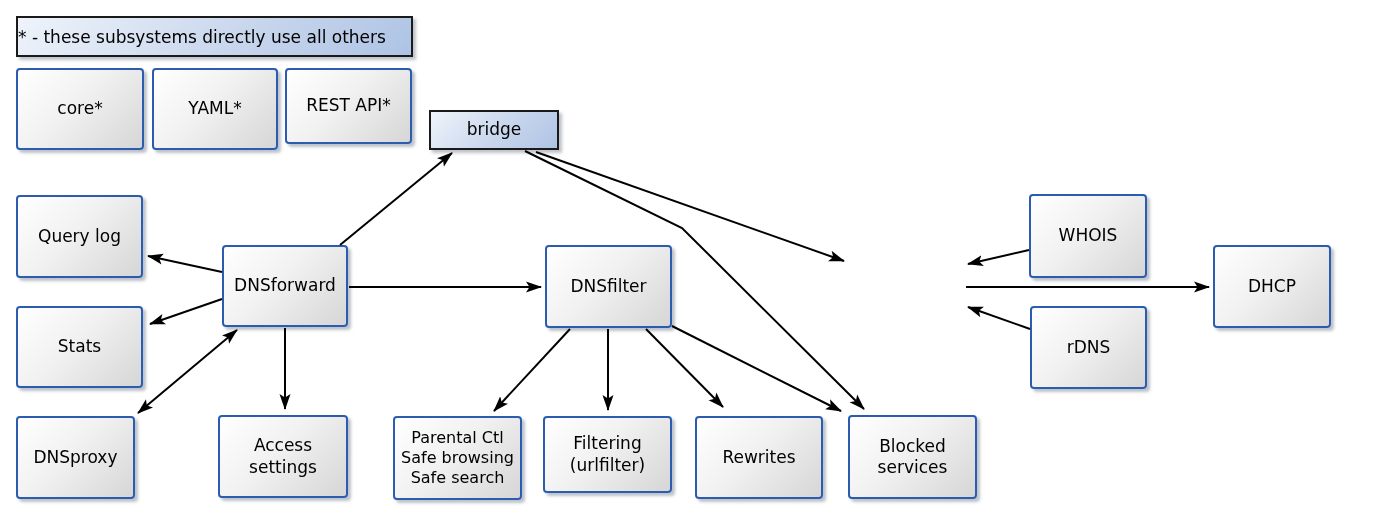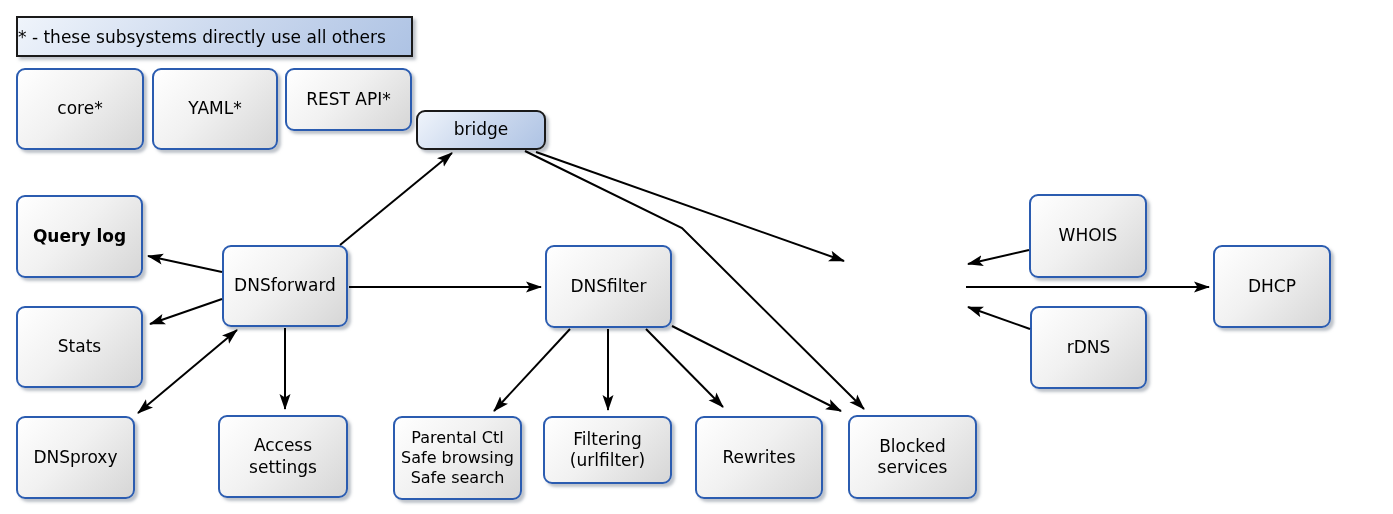--- a/index.html
+++ b/index.html
@@ -9,21 +9,21 @@
     height: 514px;
     background: #ffffff;
     font-family: "DejaVu Sans", "Liberation Sans", sans-serif;
     color: #000;
     overflow: hidden;
   }
   .node {
     position: absolute;
     box-sizing: border-box;
     border: 2px solid #2b5cb0;
-    border-radius: 9px;
+    border-radius: 4px;
     background: linear-gradient(135deg, #ffffff 0%, #f1f1f1 45%, #d6d6d6 100%);
     box-shadow: 3px 3px 3px rgba(125,135,150,0.5);
     display: flex;
     align-items: center;
     justify-content: center;
     text-align: center;
     font-size: 17px;
   }
   .node .node-label { white-space: pre-line; line-height: 1.26; }
   .accent {
@@ -62,29 +62,29 @@
   <div class="banner" style="left:16px; top:16px; width:397px; height:41px;">
     <span>* - these subsystems directly use all others</span>
   </div>
 
   <div class="node" style="left:16px; top:68px; width:128px; height:82px;">
     <span class="node-label">core*</span>
   </div>
   <div class="node" style="left:152px; top:68px; width:126px; height:82px;">
     <span class="node-label">YAML*</span>
   </div>
-  <div class="node" style="left:285px; top:68px; width:127px; height:63px;">
+  <div class="node" style="left:285px; top:68px; width:127px; height:76px;">
     <span class="node-label">REST API*</span>
   </div>
 
-  <div class="node accent" style="left:416px; top:110px; width:130px; height:40px; box-shadow:3px 3px 3px rgba(125,135,150,0.5);border-radius:9px;">
+  <div class="node accent" style="left:429px; top:110px; width:130px; height:40px; box-shadow:3px 3px 3px rgba(125,135,150,0.5);">
     <span class="node-label">bridge</span>
   </div>
 
-  <div class="node" style="left:16px; top:195px; width:127px; height:83px;font-weight:bold;">
+  <div class="node" style="left:16px; top:195px; width:127px; height:83px;">
     <span class="node-label">Query log</span>
   </div>
   <div class="node" style="left:16px; top:306px; width:127px; height:82px;">
     <span class="node-label">Stats</span>
   </div>
   <div class="node" style="left:16px; top:416px; width:119px; height:83px;">
     <span class="node-label">DNSproxy</span>
   </div>
 
   <div class="node" style="left:222px; top:245px; width:126px; height:82px;">
@@ -96,21 +96,21 @@
   </div>
   <div class="node" style="left:545px; top:245px; width:127px; height:83px;">
     <span class="node-label">DNSfilter</span>
   </div>
 
   <div class="node" style="left:393px; top:416px; width:129px; height:84px; font-size:16px;">
     <span class="node-label">Parental Ctl
 Safe browsing
 Safe search</span>
   </div>
-  <div class="node" style="left:543px; top:416px; width:129px; height:68px;">
+  <div class="node" style="left:543px; top:416px; width:129px; height:77px;">
     <span class="node-label">Filtering
 (urlfilter)</span>
   </div>
   <div class="node" style="left:695px; top:416px; width:128px; height:83px;">
     <span class="node-label">Rewrites</span>
   </div>
   <div class="node" style="left:848px; top:415px; width:129px; height:84px;">
     <span class="node-label">Blocked
 services</span>
   </div>

